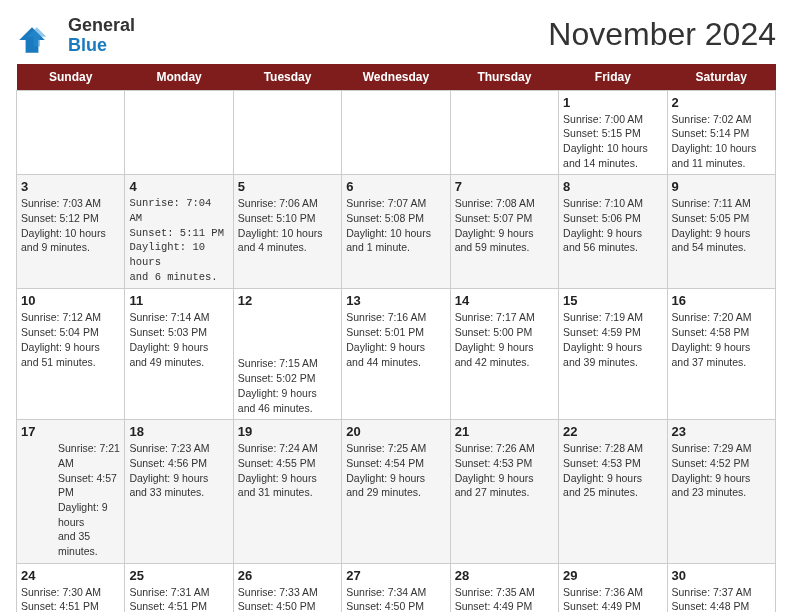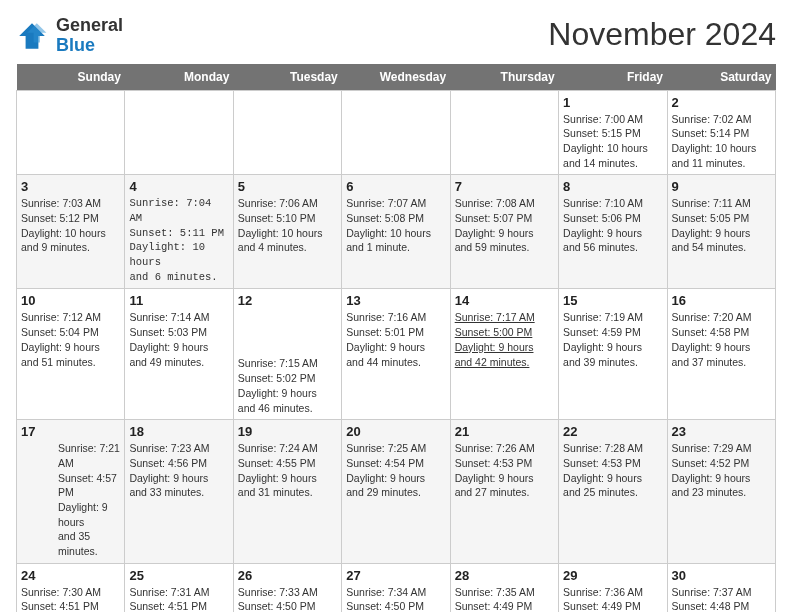--- a/index.html
+++ b/index.html
@@ -11,22 +11,22 @@
       padding: 16px;
     }
     .header {
       display: flex;
       justify-content: space-between;
       align-items: flex-start;
       margin-bottom: 8px;
     }
     .logo {
       display: flex;
-      align-items: center;
-      gap: 8px;
+      align-items: flex-end;
+      gap: 20px;
     }
     .logo-text {
       font-size: 18px;
       font-weight: bold;
       line-height: 1.1;
     }
     .logo-general { color: #333; }
     .logo-blue { color: #1a7abf; }
     .logo-icon {
       width: 32px;
@@ -43,24 +43,24 @@
     .location {
       font-size: 14px;
       color: #555;
     }
     .calendar {
       width: 100%;
       border-collapse: collapse;
       font-size: 11px;
     }
     .calendar th {
-      background: #737373;
+      background: #7f1d1d;
       color: #fff;
       padding: 6px 4px;
-      text-align: right;
+      text-align: center;
       font-size: 12px;
       font-weight: bold;
     }
     .calendar td {
       border: 1px solid #ccc;
       vertical-align: top;
       padding: 4px;
       width: 108px;
       min-height: 80px;
       background: #fff;
@@ -214,21 +214,21 @@
         </td>
         <td>
           <div class="day-number">13</div>
           <div class="day-info" style="white-space: pre-line;">Sunrise: 7:16 AM
 Sunset: 5:01 PM
 Daylight: 9 hours
 and 44 minutes.</div>
         </td>
         <td>
           <div class="day-number">14</div>
-          <div class="day-info" style="white-space: pre-line; text-decoration: underline;">Sunrise: 7:17 AM
+          <div class="day-info" style="white-space: pre-line;">Sunrise: 7:17 AM
 Sunset: 5:00 PM
 Daylight: 9 hours
 and 42 minutes.</div>
         </td>
         <td>
           <div class="day-number">15</div>
           <div class="day-info" style="white-space: pre-line;">Sunrise: 7:19 AM
 Sunset: 4:59 PM
 Daylight: 9 hours
 and 39 minutes.</div>

